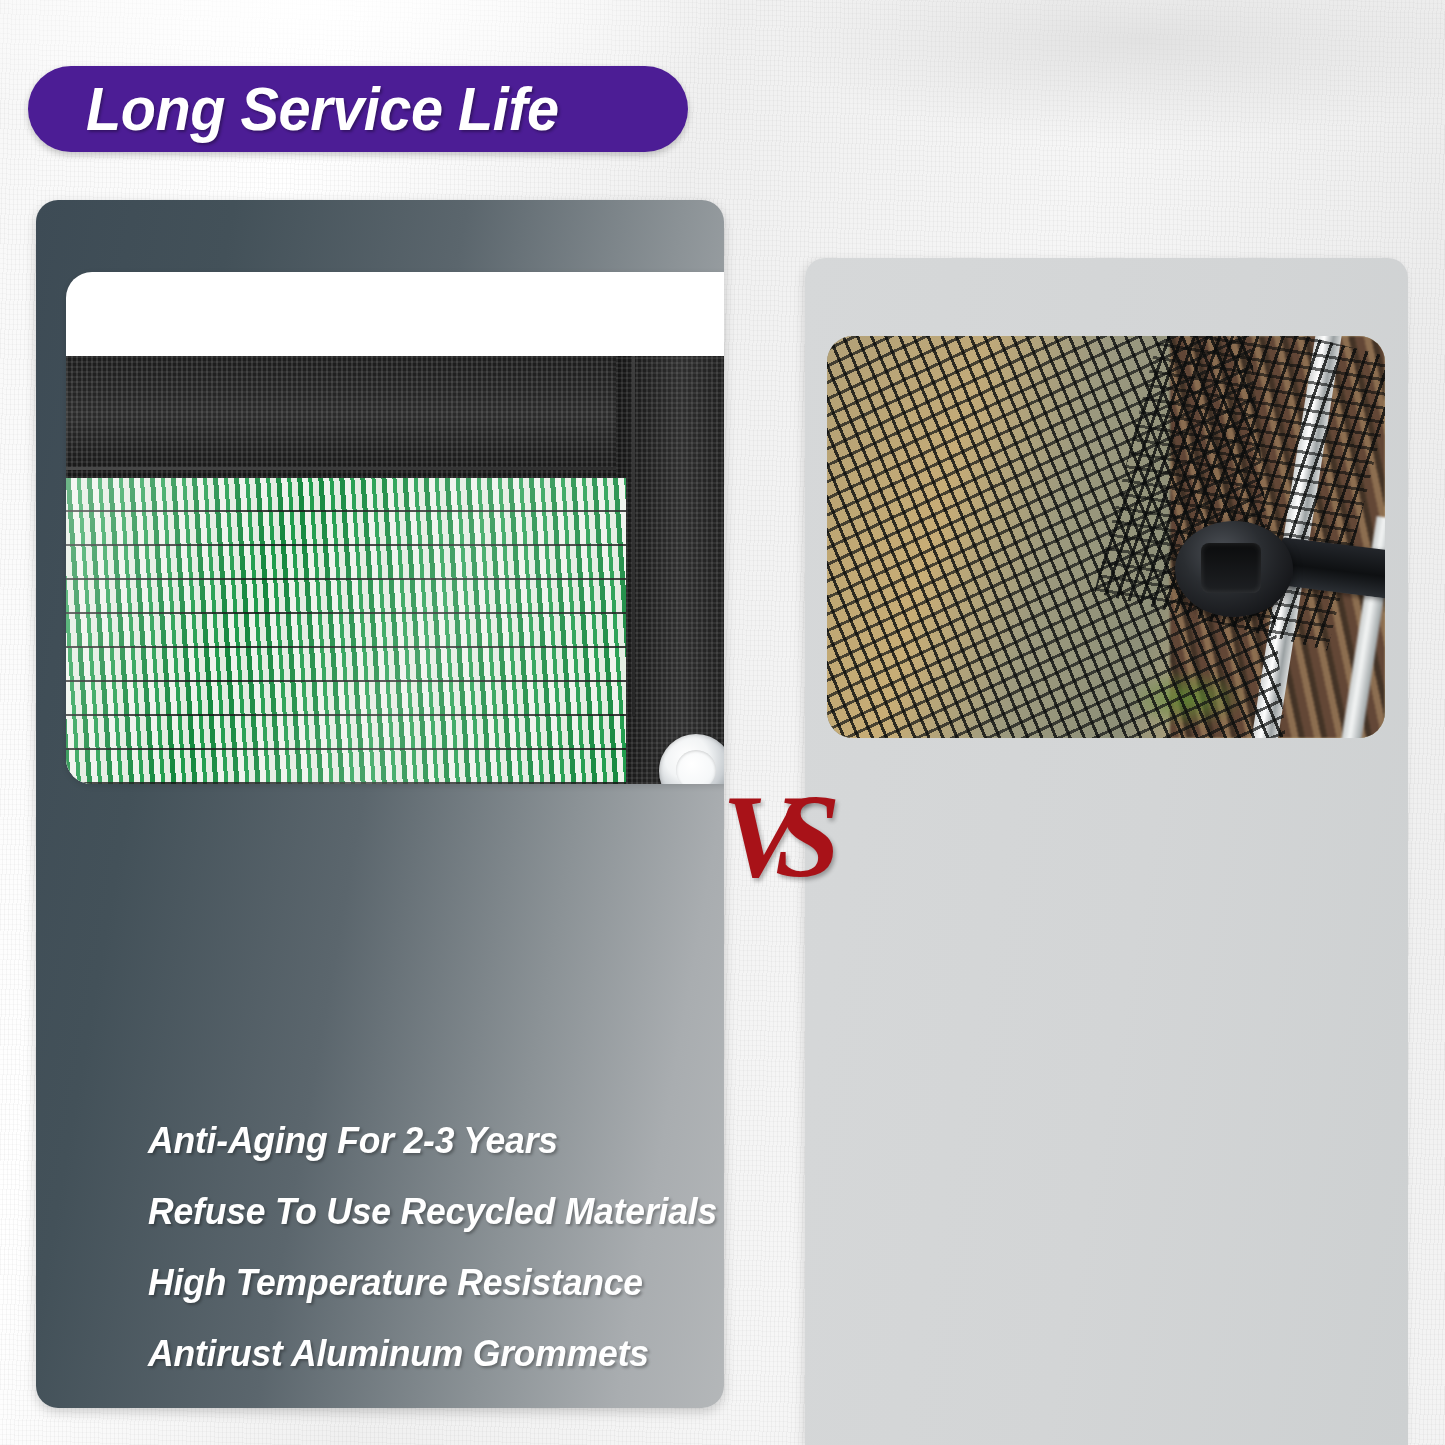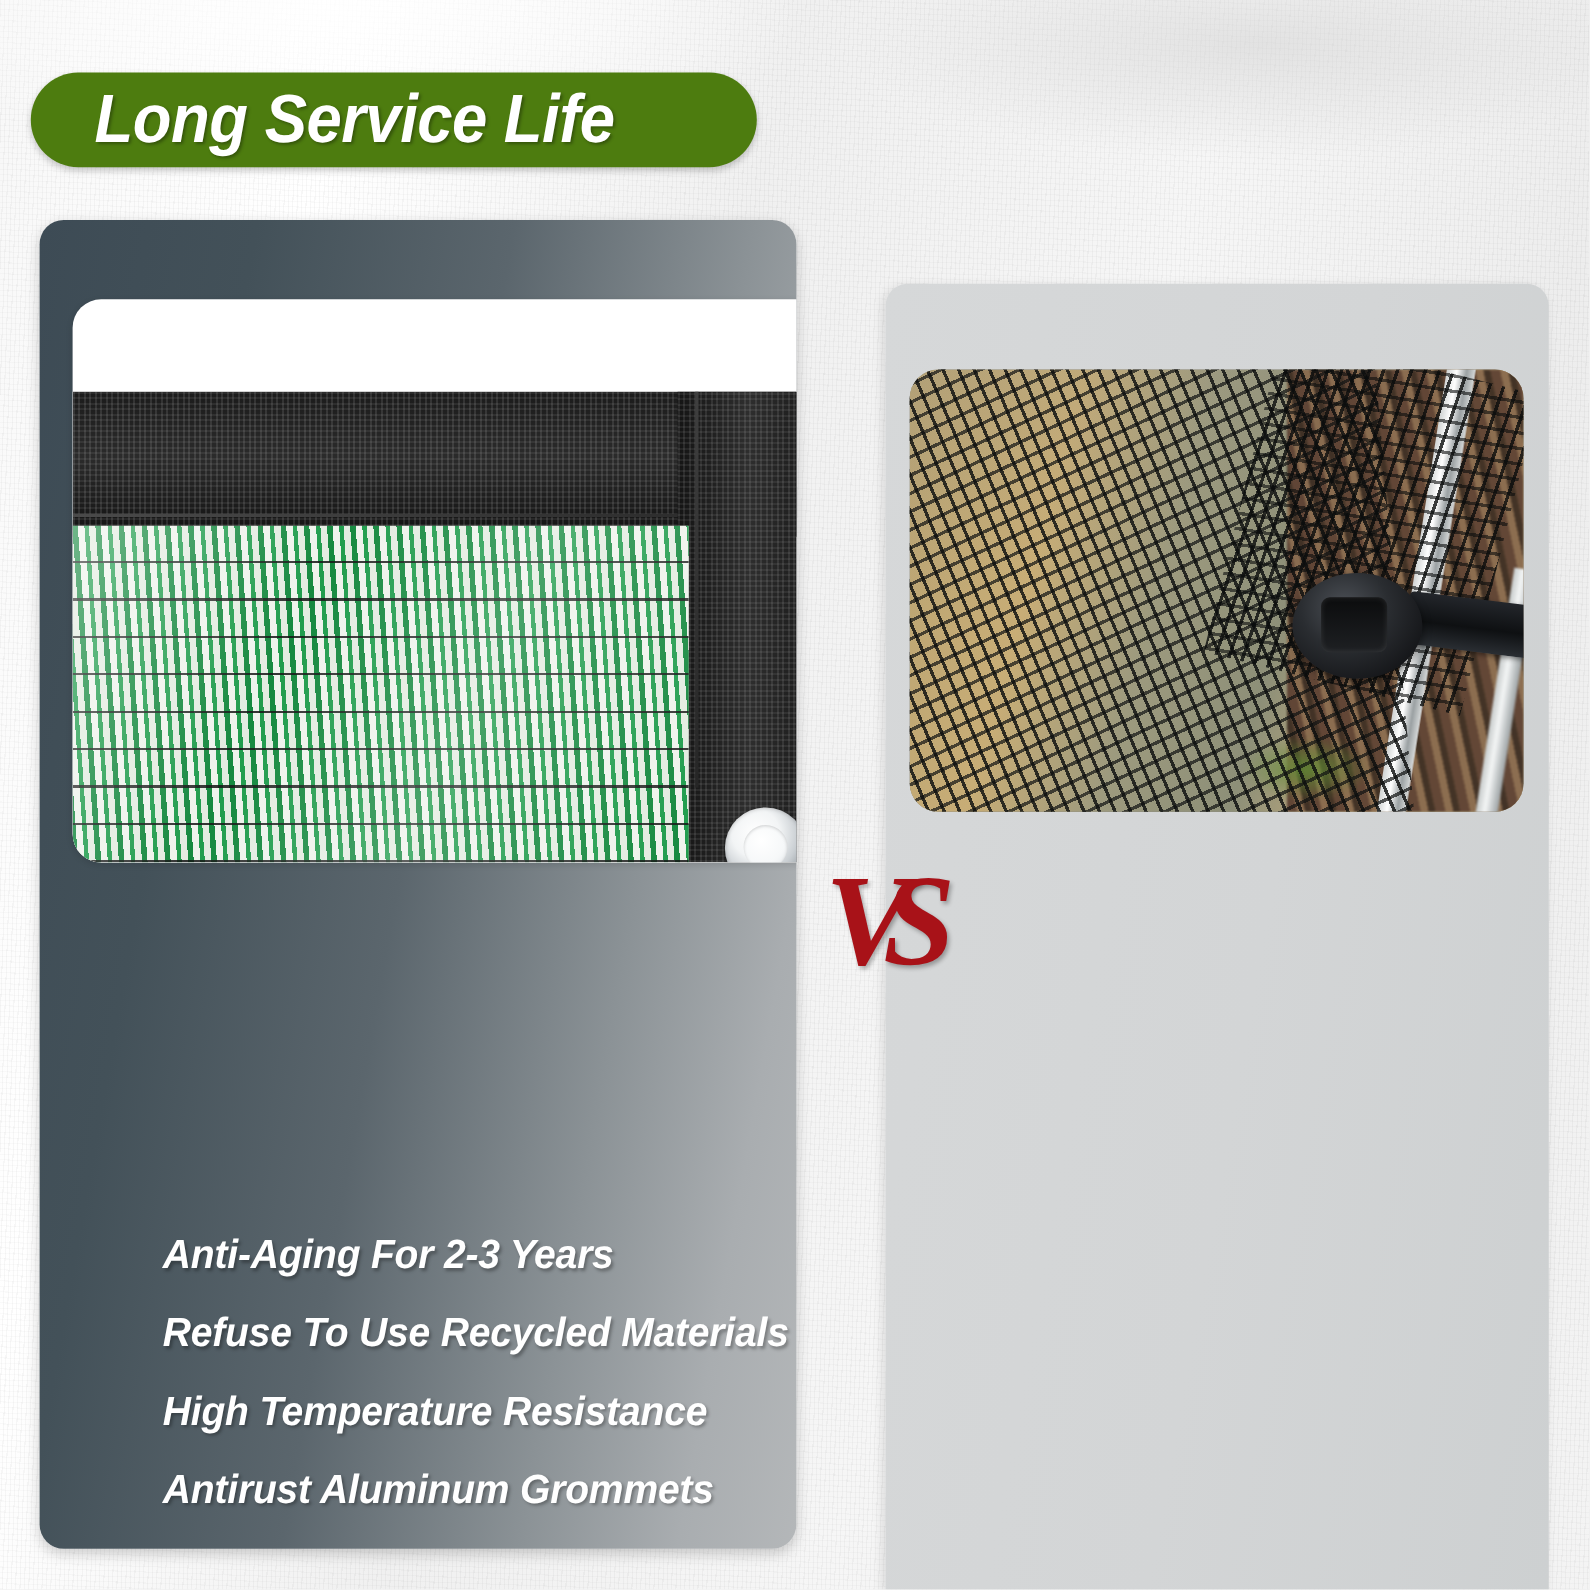--- a/index.html
+++ b/index.html
@@ -25,21 +25,21 @@
   }
   .bg-fold{
     position:absolute;left:0;top:0;width:1445px;height:300px;
     background:radial-gradient(ellipse 620px 190px at 300px 10px, rgba(255,255,255,.85), rgba(255,255,255,0) 70%),
                radial-gradient(ellipse 520px 150px at 1140px 40px, rgba(210,210,210,.55), rgba(255,255,255,0) 70%);
   }
 
   
   .banner{
     position:absolute;left:28px;top:66px;height:86px;min-width:660px;
-    border-radius:43px;background:#4d7c0f;
+    border-radius:43px;background:#4c1d95;
     box-shadow:0 3px 7px rgba(0,0,0,.22);
     display:flex;align-items:center;padding:0 46px 0 58px;
     box-sizing:border-box;
   }
   .banner-text{
     color:#ffffff;font-size:62px;line-height:62px;font-weight:bold;font-style:italic;
     letter-spacing:-.5px;white-space:nowrap;
     text-shadow:2px 2px 3px rgba(0,0,0,.32);
     transform:scaleX(.93);transform-origin:left center;
   }
@@ -185,21 +185,20 @@
   }
 
   
   .vs{
     position:absolute;left:722px;top:778px;width:150px;height:118px;
     color:#a81218;font-family:"Liberation Serif","DejaVu Serif",serif;
     font-weight:bold;font-size:118px;line-height:118px;
     letter-spacing:-26px;
     text-shadow:2px 3px 4px rgba(0,0,0,.30);
     font-style:italic;
-    margin-left:28px;
   }
 </style>
 </head>
 <body>
 
 <div class="canvas">
 
   <div class="bg"></div>
   <div class="bg-weave"></div>
   <div class="bg-fold"></div>

